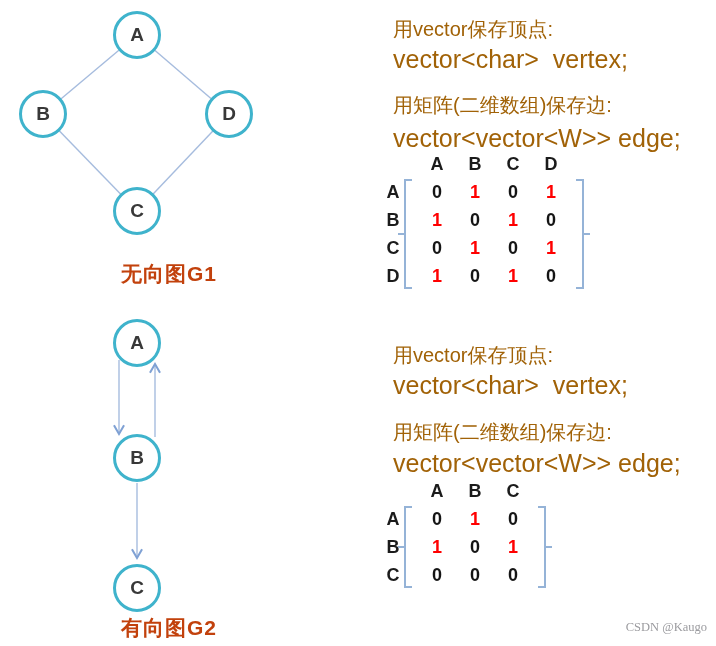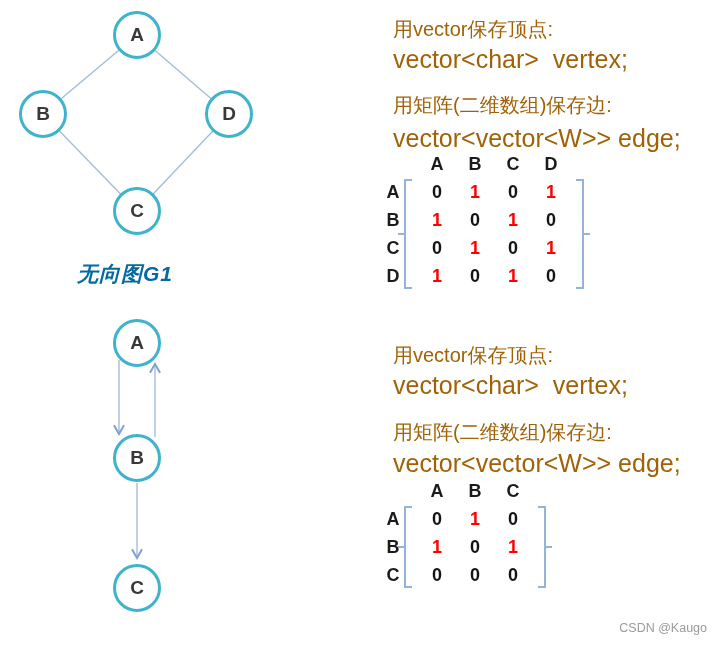--- a/index.html
+++ b/index.html
@@ -16,22 +16,22 @@
   }
   .node span{font-size:19px;font-weight:600;color:#383838;}
   .g1-a{left:113px;top:11px;}
   .g1-b{left:19px;top:90px;}
   .g1-d{left:205px;top:90px;}
   .g1-c{left:113px;top:187px;}
   .g2-a{left:113px;top:319px;}
   .g2-b{left:113px;top:434px;}
   .g2-c{left:113px;top:564px;}
   .graph-caption{
-    position:absolute;z-index:2;width:140px;text-align:left;
-    font-size:21px;font-weight:700;color:#0369a1;letter-spacing:1px;font-style:italic;
+    position:absolute;z-index:2;width:140px;text-align:right;
+    font-size:21px;font-weight:700;color:#c2410c;letter-spacing:1px;
   }
   .cap-g1{left:77px;top:260px;}
   .cap-g2{left:77px;top:614px;}
   
   .txt{position:absolute;left:393px;white-space:pre;color:#a16207;}
   .cjk{font-size:20px;font-weight:400;}
   .code{font-size:25px;}
   .p1-l1{top:16px;}  .p1-l2{top:45px;}  .p1-l3{top:92px;}  .p1-l4{top:124px;}
   .p2-l1{top:342px;} .p2-l2{top:371px;} .p2-l3{top:419px;} .p2-l4{top:449px;}
   
@@ -49,21 +49,21 @@
   .m-bracket{position:relative;width:8px;box-sizing:border-box;align-self:stretch;margin-top:1px;margin-bottom:1px;}
   .m-bracket.left{border-left:2px solid #95b3d7;border-top:2px solid #95b3d7;border-bottom:2px solid #95b3d7;margin-right:6px;}
   .m-bracket.right{border-right:2px solid #95b3d7;border-top:2px solid #95b3d7;border-bottom:2px solid #95b3d7;margin-left:6px;}
   .m-bracket.left::after{
     content:"";position:absolute;left:-8px;top:calc(50% - 1px);width:7px;height:2px;background:#95b3d7;
   }
   .m-bracket.right::after{
     content:"";position:absolute;right:-8px;top:calc(50% - 1px);width:7px;height:2px;background:#95b3d7;
   }
   
-  .watermark{position:absolute;right:9px;bottom:11px;font-size:12.5px;color:#9b9b9f;}
+  .watermark{position:absolute;right:9px;bottom:11px;font-size:12.5px;color:#9b9b9f;font-family:Liberation Serif, serif;}
 </style>
 </head>
 <body>
 
 <div id="canvas">
 
   <svg class="edges-svg" width="716" height="646">
     <defs>
       <marker id="arrowhead" viewBox="0 0 10 10" refX="8" refY="5" markerWidth="9" markerHeight="9" orient="auto-start-reverse">
         <path d="M1,1 L8,5 L1,9" fill="none" stroke="#7fa1d4" stroke-width="1.6"></path>
@@ -100,20 +100,21 @@
 
   <div class="node g2-a">
       <span>A</span>
     </div>
   <div class="node g2-b">
       <span>B</span>
     </div>
   <div class="node g2-c">
       <span>C</span>
     </div>
+  <div class="graph-caption cap-g2">有向图G2</div>
 
   <div class="txt cjk p1-l1">用vector保存顶点:</div>
   <div class="txt code p1-l2">vector&lt;char&gt;  vertex;</div>
   <div class="txt cjk p1-l3">用矩阵(二维数组)保存边:</div>
   <div class="txt code p1-l4">vector&lt;vector&lt;W&gt;&gt; edge;</div>
 
   <div class="matrix m1" id="matrix1">
     <div class="m-head">
         <div class="m-col">A</div>
         <div class="m-col">B</div>

